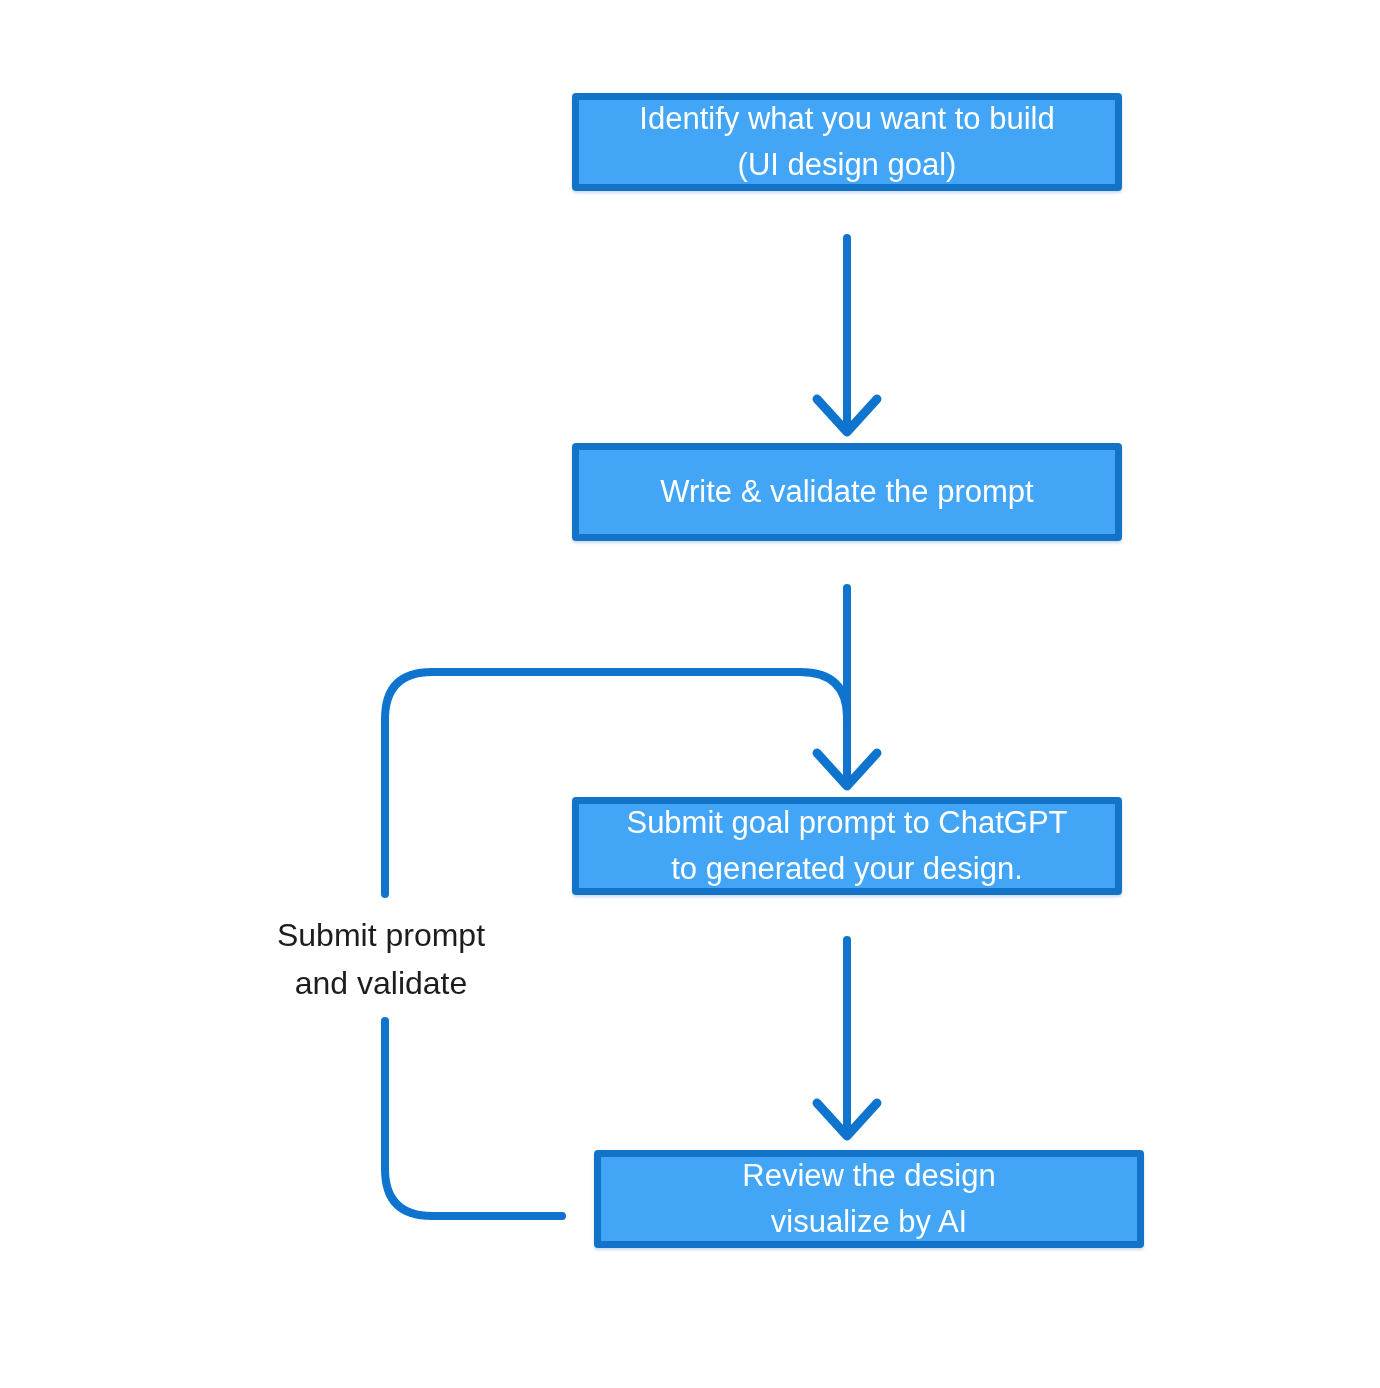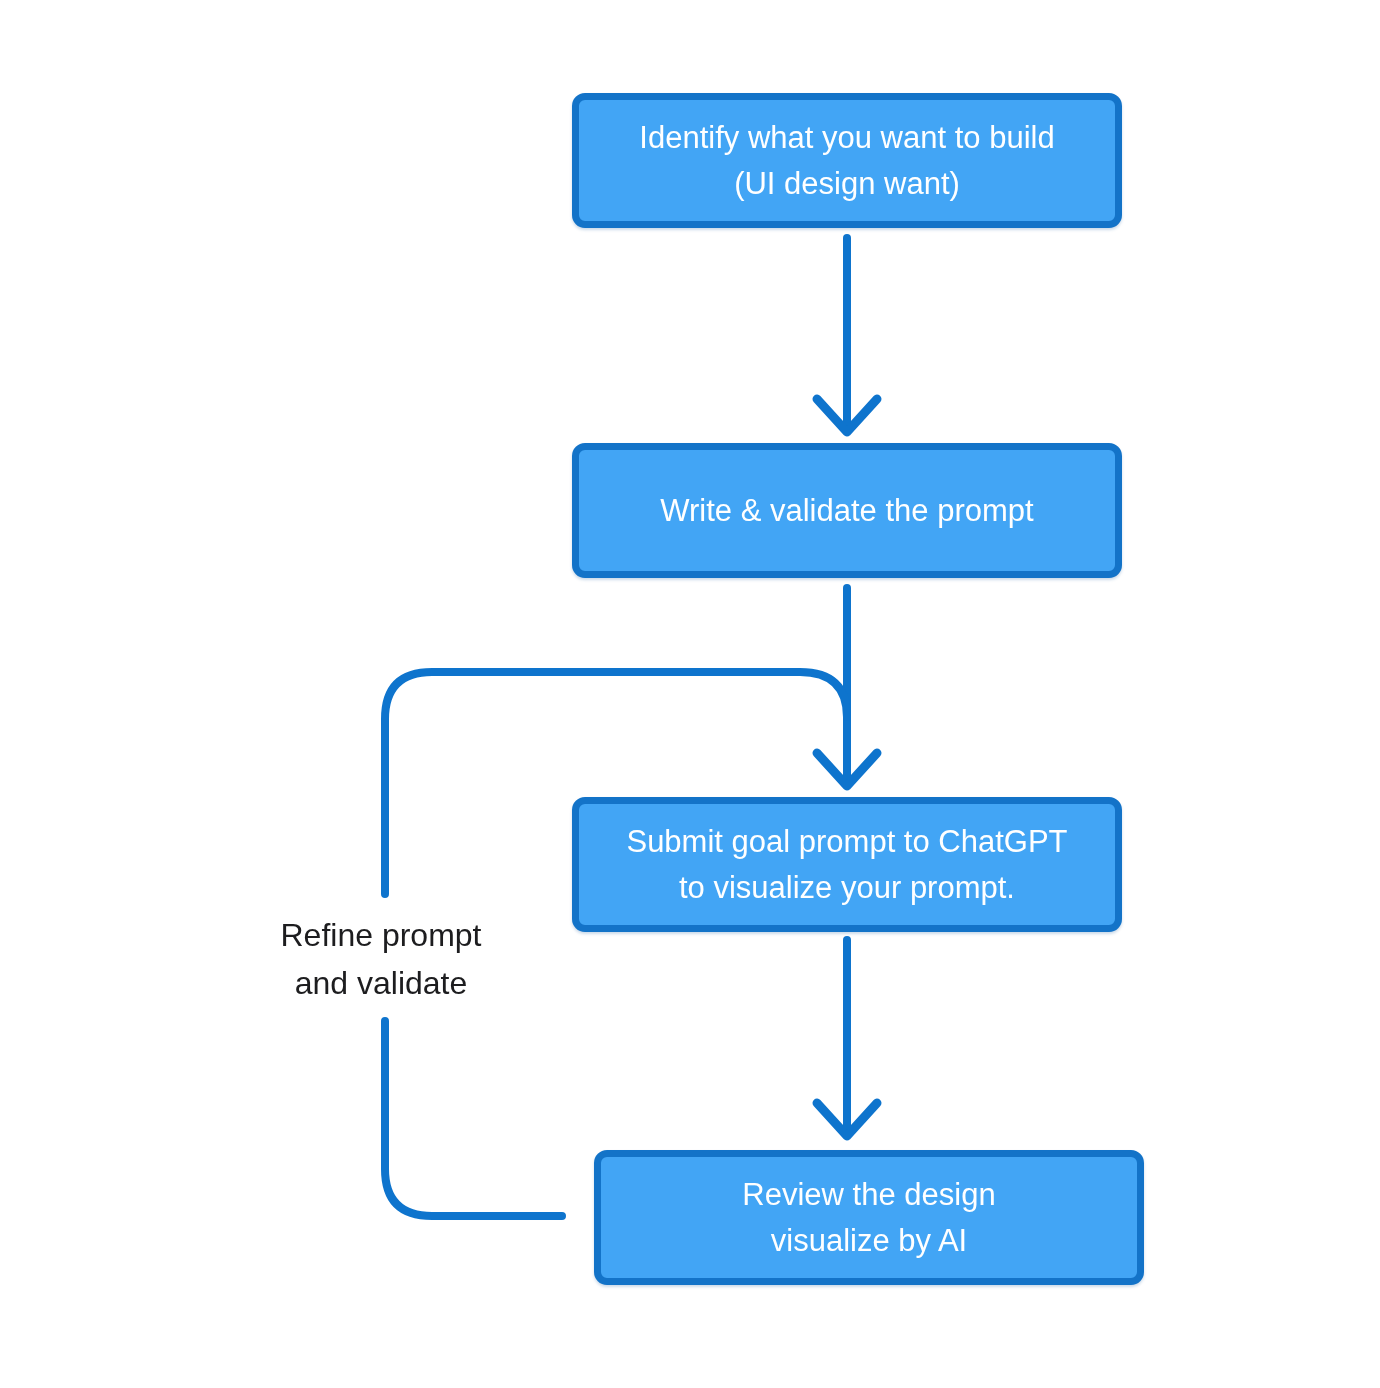--- a/index.html
+++ b/index.html
@@ -26,25 +26,25 @@
     stroke: #0e74cd;
     stroke-width: 9;
     stroke-linecap: round;
     stroke-linejoin: round;
     fill: none;
   }
   .node {
     position: absolute;
     left: 572px;
     width: 550px;
-    height: 135px;
+    height: 98px;
     box-sizing: border-box;
     background: #42a5f5;
     border: 7px solid #1373c8;
-    border-radius: 13px;
+    border-radius: 4px;
     display: flex;
     flex-direction: column;
     align-items: center;
     justify-content: center;
     text-align: center;
     color: #ffffff;
     font-size: 31px;
     font-weight: 500;
     line-height: 46px;
     box-shadow: 0 2px 3px rgba(16, 86, 153, 0.22);
@@ -89,35 +89,35 @@
     </g>
 
     <g>
       <path class="edge-line" d="M 562 1216 L 432 1216 Q 385 1216 385 1169 L 385 1021"></path>
       <path class="edge-line" d="M 385 894 L 385 719 Q 385 672 432 672 L 800 672 Q 847 672 847 717"></path>
     </g>
   </svg>
 
   <div class="node node-identify">
     <span>Identify what you want to build</span>
-    <span>(UI design want)</span>
+    <span>(UI design goal)</span>
   </div>
 
   <div class="node node-write">
     <span>Write &amp; validate the prompt</span>
   </div>
 
   <div class="node node-submit">
     <span>Submit goal prompt to ChatGPT</span>
-    <span>to visualize your prompt.</span>
+    <span>to generated your design.</span>
   </div>
 
   <div class="node node-review">
     <span>Review the design</span>
     <span>visualize by AI</span>
   </div>
 
   <div class="loop-label">
-    <div>Refine prompt</div>
+    <div>Submit prompt</div>
     <div>and validate</div>
   </div>
 
 </div>
 
 </body></html>

